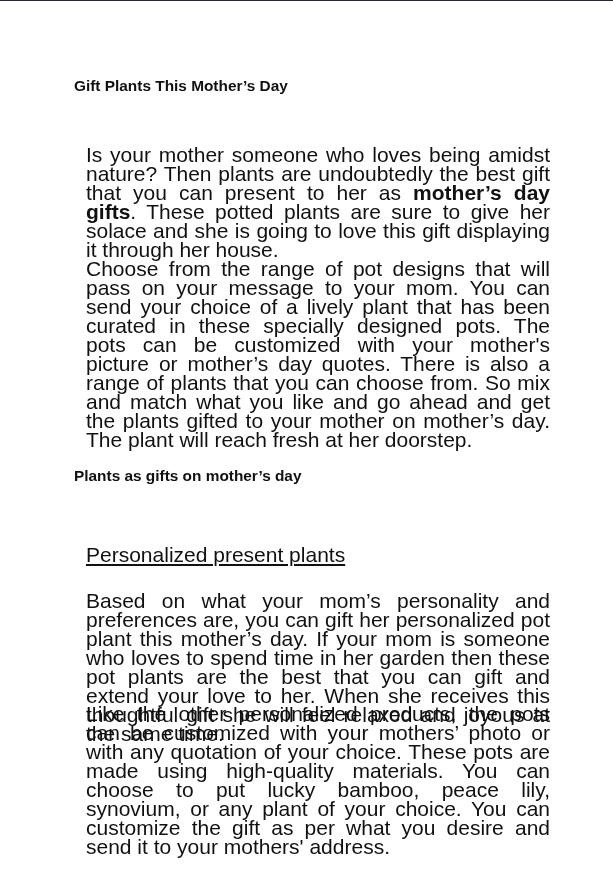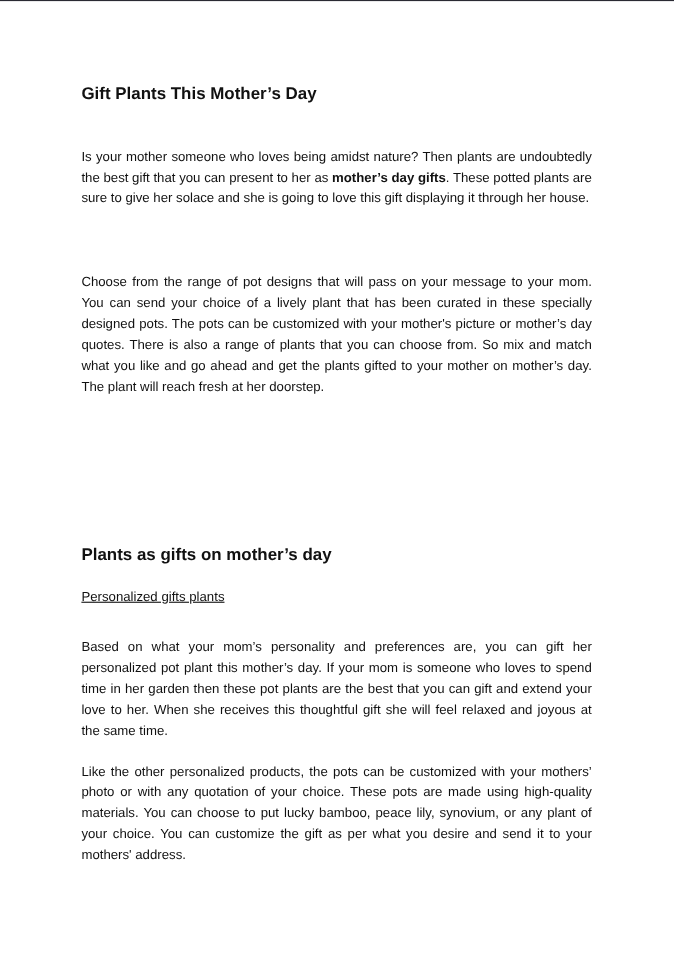--- a/index.html
+++ b/index.html
@@ -3,36 +3,36 @@
 <meta charset="utf-8">
 <style>
   html, body { margin: 0; padding: 0; }
   body {
     width: 613px; height: 869px; background: #ffffff; position: relative; overflow: hidden;
     font-family: "Liberation Sans", sans-serif; color: #111111;
   }
   .top-rule { position: absolute; left: 0; top: 0; width: 613px; height: 1px; background: #2a2a33; }
   .page { position: absolute; left: 74px; top: 0; width: 464px; }
   .h { position: absolute; left: 0; font-weight: bold; font-size: 15.4px; line-height: 19px; white-space: nowrap; text-align: right; }
-  .p { position: absolute; left: 0; width: 464px; font-size: 12px; line-height: 19px; text-align: justify; margin: 0; }
+  .p { position: absolute; left: 0; width: 464px; font-size: 21px; line-height: 19px; text-align: justify; margin: 12px; }
   .u { text-decoration: underline; }
   b { font-weight: bold; }
 </style>
 </head>
 <body>
 
 <div class="top-rule"></div>
 
 <div class="page">
   <div class="h" style="top:76px;">Gift Plants This Mother’s Day</div>
 
   <p class="p" style="top:133px;"><span>Is your mother someone who loves being amidst nature? Then plants are undoubtedly the best gift that you can present to her as </span><b>mother’s day gifts</b><span>. These potted plants are sure to give her solace and she is going to love this gift displaying it through her house.</span></p>
 
   <p class="p" style="top:247px;">Choose from the range of pot designs that will pass on your message to your mom. You can send your choice of a lively plant that has been curated in these specially designed pots. The pots can be customized with your mother's picture or mother’s day quotes. There is also a range of plants that you can choose from. So mix and match what you like and go ahead and get the plants gifted to your mother on mother’s day. The plant will reach fresh at her doorstep.</p>
 
-  <div class="h" style="top:495px;">Plants as gifts on mother’s day</div>
+  <div class="h" style="top:466px;">Plants as gifts on mother’s day</div>
 
-  <div class="p u" style="top:533px; width:auto; white-space:nowrap;">Personalized gifts plants</div>
+  <div class="p u" style="top:533px; width:auto; white-space:nowrap;">Personalized present plants</div>
 
   <p class="p" style="top:579px;">Based on what your mom’s personality and preferences are, you can gift her personalized pot plant this mother’s day. If your mom is someone who loves to spend time in her garden then these pot plants are the best that you can gift and extend your love to her. When she receives this thoughtful gift she will feel relaxed and joyous at the same time.</p>
 
   <p class="p" style="top:692px;">Like the other personalized products, the pots can be customized with your mothers’ photo or with any quotation of your choice. These pots are made using high-quality materials. You can choose to put lucky bamboo, peace lily, synovium, or any plant of your choice. You can customize the gift as per what you desire and send it to your mothers' address.</p>
 </div>
 
 </body></html>

